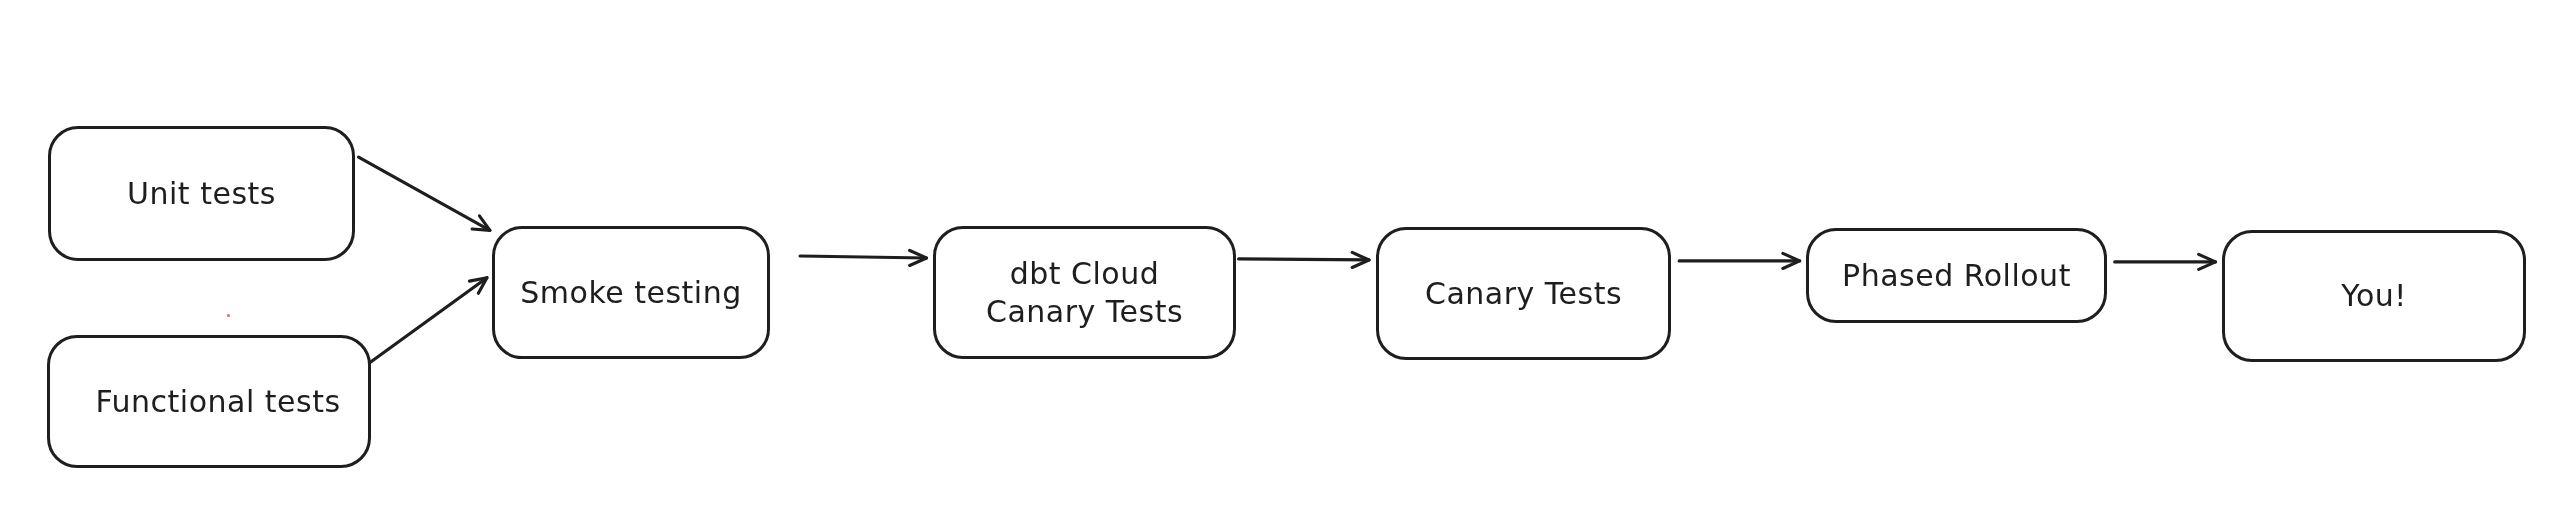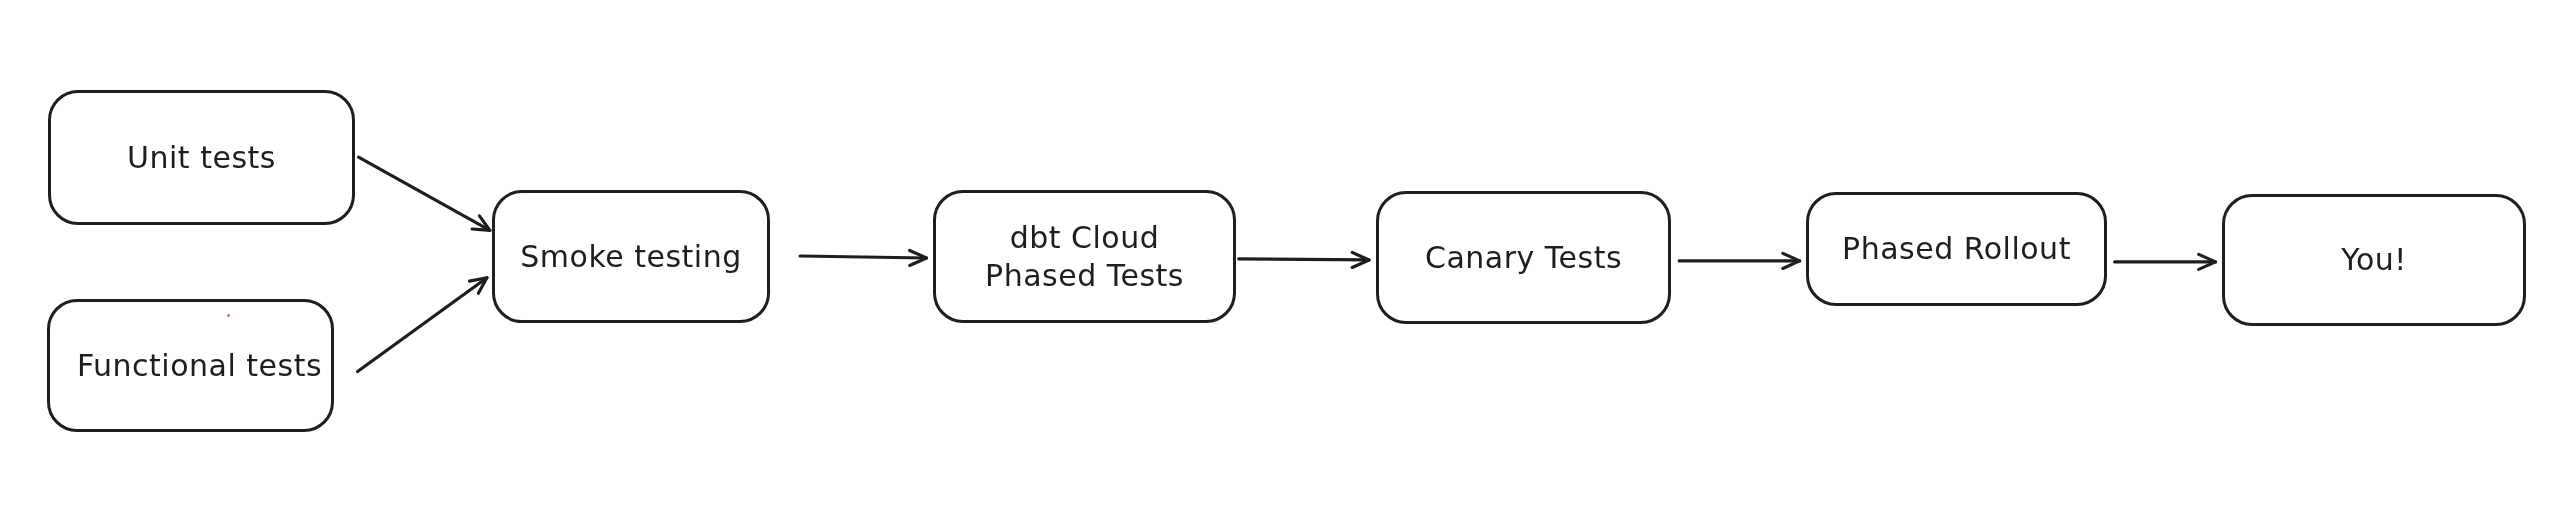--- a/index.html
+++ b/index.html
@@ -24,20 +24,21 @@
   }
   .node {
     position: absolute;
     box-sizing: border-box;
     border: 3.5px solid #1e1e1e;
     border-radius: 30px;
     background: #ffffff;
     display: flex;
     align-items: center;
     justify-content: center;
+    margin-top: 36px;
   }
   .node-label {
     color: #1e1e1e;
     font-size: 30px;
     line-height: 38px;
     text-align: center;
     white-space: pre-line;
     letter-spacing: 0.5px;
   }
   .edge {
@@ -86,38 +87,38 @@
     <g>
       <path class="edge" d="M2141,265 L2243,265"></path>
       <path class="edge" d="M2226,257.4 L2243,265 L2226,272.6"></path>
     </g>
   </svg>
 
   <div class="node" style="left:48px; top:90px; width:307px; height:135px;">
     <span class="node-label">Unit tests</span>
   </div>
 
-  <div class="node" style="left:47px; top:299px; width:287px; height:133px;padding-left:18px;">
+  <div class="node" style="left:47px; top:299px; width:324px; height:133px;padding-left:18px;">
     <span class="node-label">Functional tests</span>
   </div>
 
   <div class="node" style="left:492px; top:190px; width:278px; height:133px;">
     <span class="node-label">Smoke testing</span>
   </div>
 
   <div class="node" style="left:933px; top:190px; width:303px; height:133px;">
     <span class="node-label">dbt Cloud
-Phased Tests</span>
+Canary Tests</span>
   </div>
 
   <div class="node" style="left:1376px; top:191px; width:295px; height:133px;">
     <span class="node-label">Canary Tests</span>
   </div>
 
-  <div class="node" style="left:1806px; top:192px; width:301px; height:114px;">
+  <div class="node" style="left:1806px; top:192px; width:301px; height:95px;">
     <span class="node-label">Phased Rollout</span>
   </div>
 
   <div class="node" style="left:2222px; top:194px; width:304px; height:132px;">
     <span class="node-label">You!</span>
   </div>
 
   <div class="artifact-dot"></div>
 
 </div>

